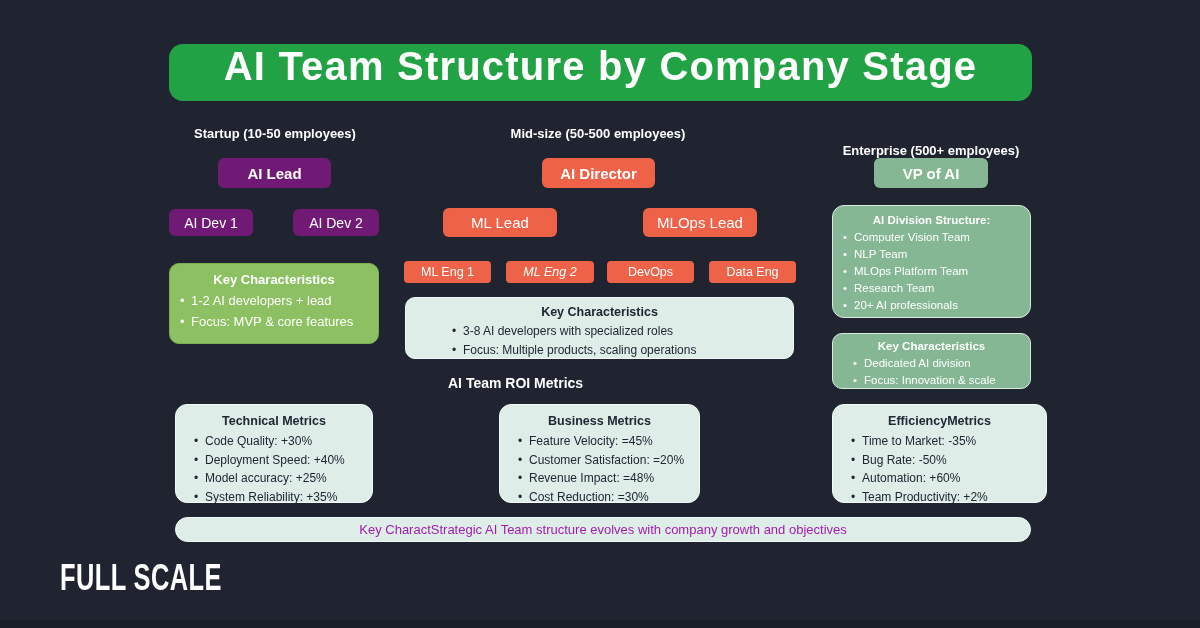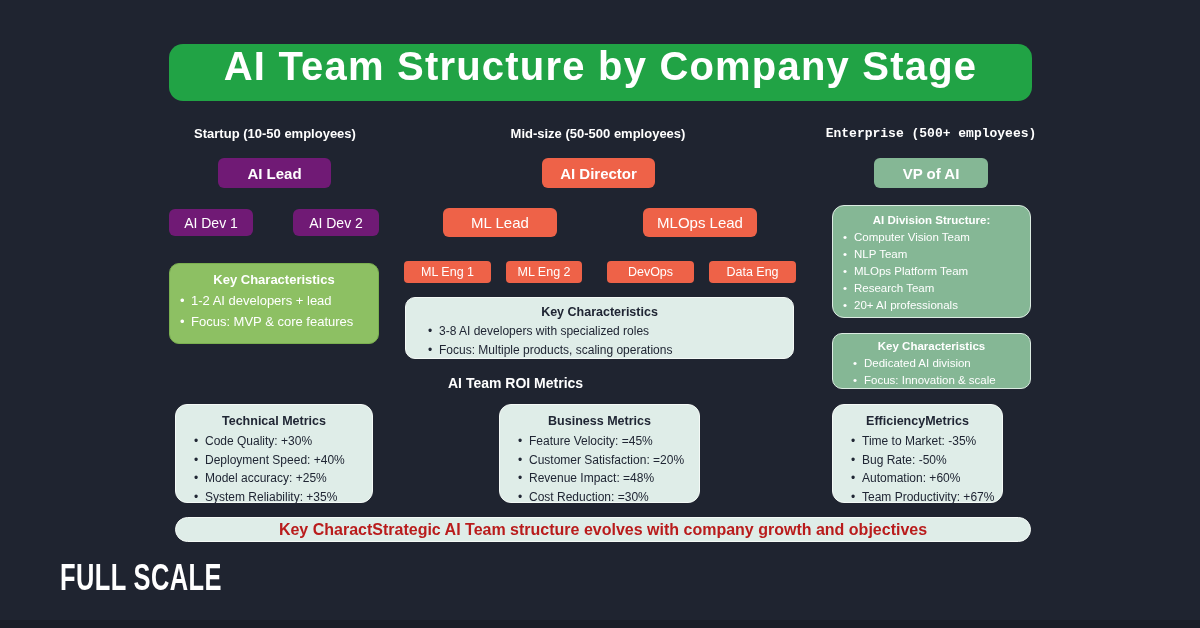--- a/index.html
+++ b/index.html
@@ -25,42 +25,42 @@
   .title-bar span{
     color:#ffffff;font-size:40px;font-weight:700;letter-spacing:1.2px;white-space:nowrap;
   }
 
   
   .col-header{
     color:#ffffff;font-size:13px;font-weight:700;text-align:center;
   }
   .hdr-startup{left:170px;top:126px;width:210px;}
   .hdr-midsize{left:448px;top:126px;width:300px;}
-  .hdr-enterprise{left:806px;top:126px;width:250px;font-family:Liberation Mono, monospace;}
+  .hdr-enterprise{left:806px;top:143px;width:250px;}
 
   
   .chip{
     display:flex;align-items:center;justify-content:center;
     color:#ffffff;border-radius:6px;white-space:nowrap;
   }
   .chip.bold{font-weight:700;}
   .green{background:#701a75;}
   .orange{background:#ee6248;}
   .sage{background:#85b795;}
 
   .ai-lead{left:218px;top:158px;width:113px;height:30px;font-size:15px;}
   .ai-dev1{left:169px;top:209px;width:84px;height:27px;font-size:14px;}
   .ai-dev2{left:293px;top:209px;width:86px;height:27px;font-size:14px;}
 
   .ai-director{left:542px;top:158px;width:113px;height:30px;font-size:15px;}
   .ml-lead{left:443px;top:208px;width:114px;height:29px;font-size:15px;}
   .mlops-lead{left:643px;top:208px;width:114px;height:29px;font-size:15px;}
   .eng{top:261px;height:22px;font-size:12.5px;border-radius:4px;}
   .eng0{left:404px;width:87px;}
-  .eng1{left:506px;width:76px;}
+  .eng1{left:506px;width:88px;font-style:italic;}
   .eng2{left:607px;width:87px;}
   .eng3{left:709px;width:87px;}
 
   .vp-ai{left:874px;top:158px;width:114px;height:30px;font-size:15px;}
 
   
   .box{box-sizing:border-box;}
   .box .box-title{font-weight:700;text-align:center;}
   .box ul{margin:3px 0 0;padding:0 6px 0 16px;list-style:none;}
   .box li{position:relative;padding-left:11px;}
@@ -73,21 +73,21 @@
   }
   .startup-char .box-title{font-size:13px;}
   .startup-char ul{font-size:13px;line-height:21px;padding-left:10px;}
 
   .mid-char{
     left:405px;top:297px;width:389px;height:62px;
     background:#dfede8;border-radius:10px;border:1px solid #f4f9f6;
     color:#202634;padding-top:7px;
   }
   .mid-char .box-title{font-size:12.5px;}
-  .mid-char ul{font-size:12px;line-height:19px;padding-left:22px;}
+  .mid-char ul{font-size:12px;line-height:19px;padding-left:46px;}
 
   .ent-division{
     left:832px;top:205px;width:199px;height:113px;
     background:#85b795;border-radius:12px;border:1px solid #dcebe2;
     color:#ffffff;padding-top:8px;
   }
   .ent-division .box-title{font-size:11.5px;}
   .ent-division ul{font-size:11.5px;line-height:17px;padding-left:10px;}
 
   .ent-char{
@@ -105,28 +105,28 @@
 
   .metric{
     top:404px;height:99px;
     background:#dfede8;border-radius:12px;border:1px solid #f4f9f6;
     color:#202634;padding-top:9px;
   }
   .metric .box-title{font-size:12.5px;}
   .metric ul{font-size:12px;line-height:18.5px;padding-left:18px;margin-top:4px;}
   .metric-tech{left:175px;width:198px;}
   .metric-biz{left:499px;width:201px;}
-  .metric-eff{left:832px;width:171px;}
+  .metric-eff{left:832px;width:215px;}
 
   .footer-banner{
     left:175px;top:517px;width:856px;height:25px;
     background:#dfede8;border-radius:13px;border:1px solid #f4f9f6;
-    color:#b91c1c;font-size:16px;
+    color:#a21caf;font-size:13px;
     display:flex;align-items:center;justify-content:center;
-    box-sizing:border-box;white-space:nowrap;font-weight:bold;
+    box-sizing:border-box;white-space:nowrap;
   }
 
   .logo{
     left:60px;top:556px;
     color:#ffffff;font-size:31px;font-weight:700;letter-spacing:0.5px;
     transform:scale(0.82,1.22);transform-origin:left top;white-space:nowrap;
   }
 
   .bottom-strip{
     left:0;bottom:0;width:1200px;height:8px;background:#1a1e28;
@@ -215,21 +215,21 @@
       <li>Cost Reduction: =30%</li>
     </ul>
   </div>
 
   <div class="abs box metric metric-eff">
     <div class="box-title">EfficiencyMetrics</div>
     <ul>
       <li>Time to Market: -35%</li>
       <li>Bug Rate: -50%</li>
       <li>Automation: +60%</li>
-      <li>Team Productivity: +67%</li>
+      <li>Team Productivity: +2%</li>
     </ul>
   </div>
 
   <div class="abs footer-banner">
     <span>Key CharactStrategic AI Team structure evolves with company growth and objectives</span>
   </div>
 
   <div class="abs logo">FULL SCALE</div>
 
   <div class="abs bottom-strip"></div>

